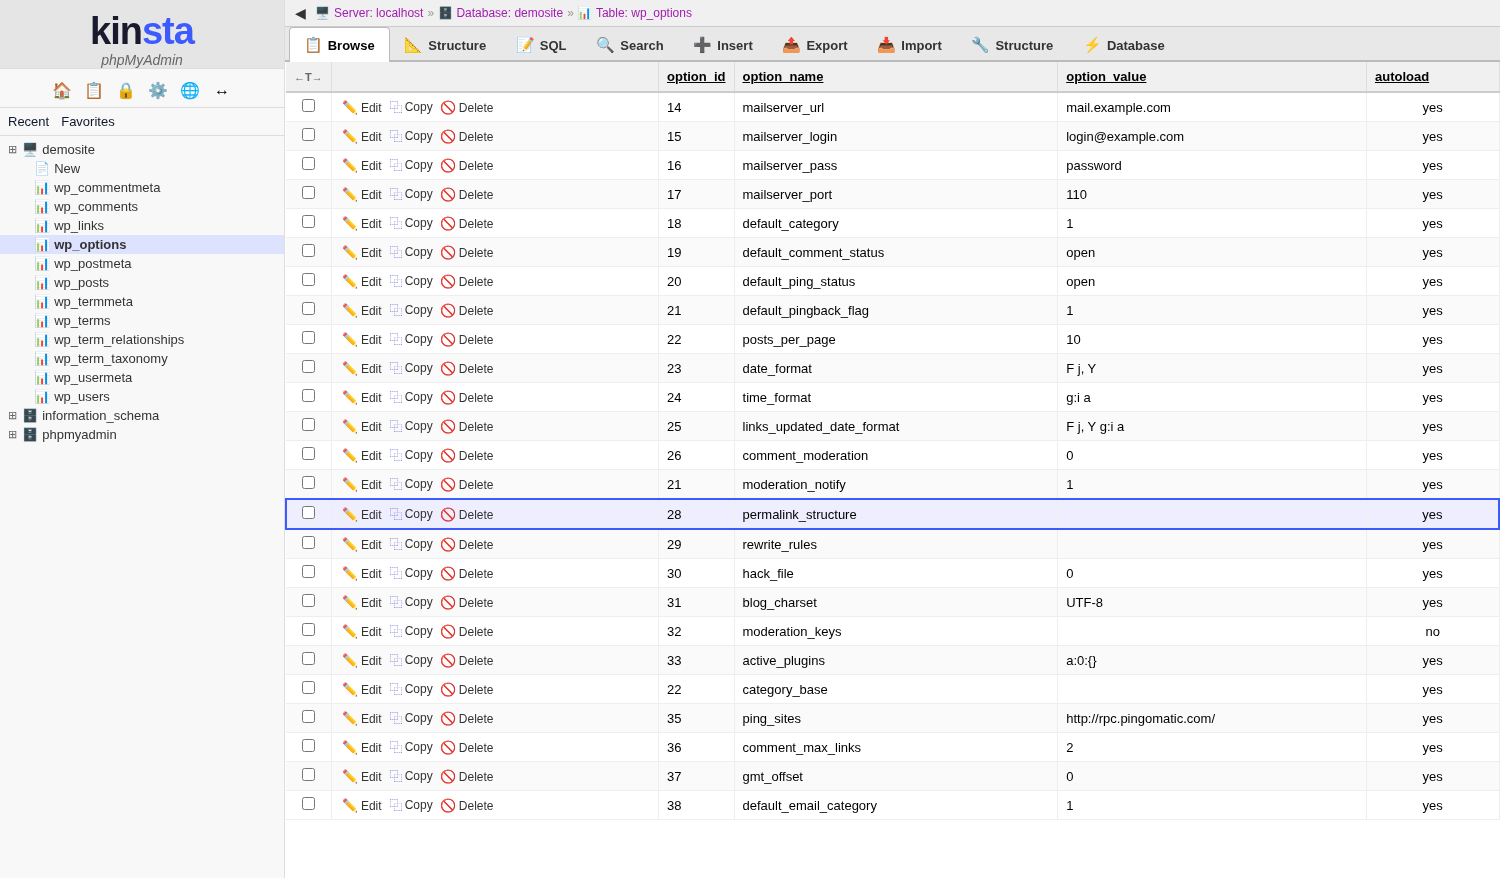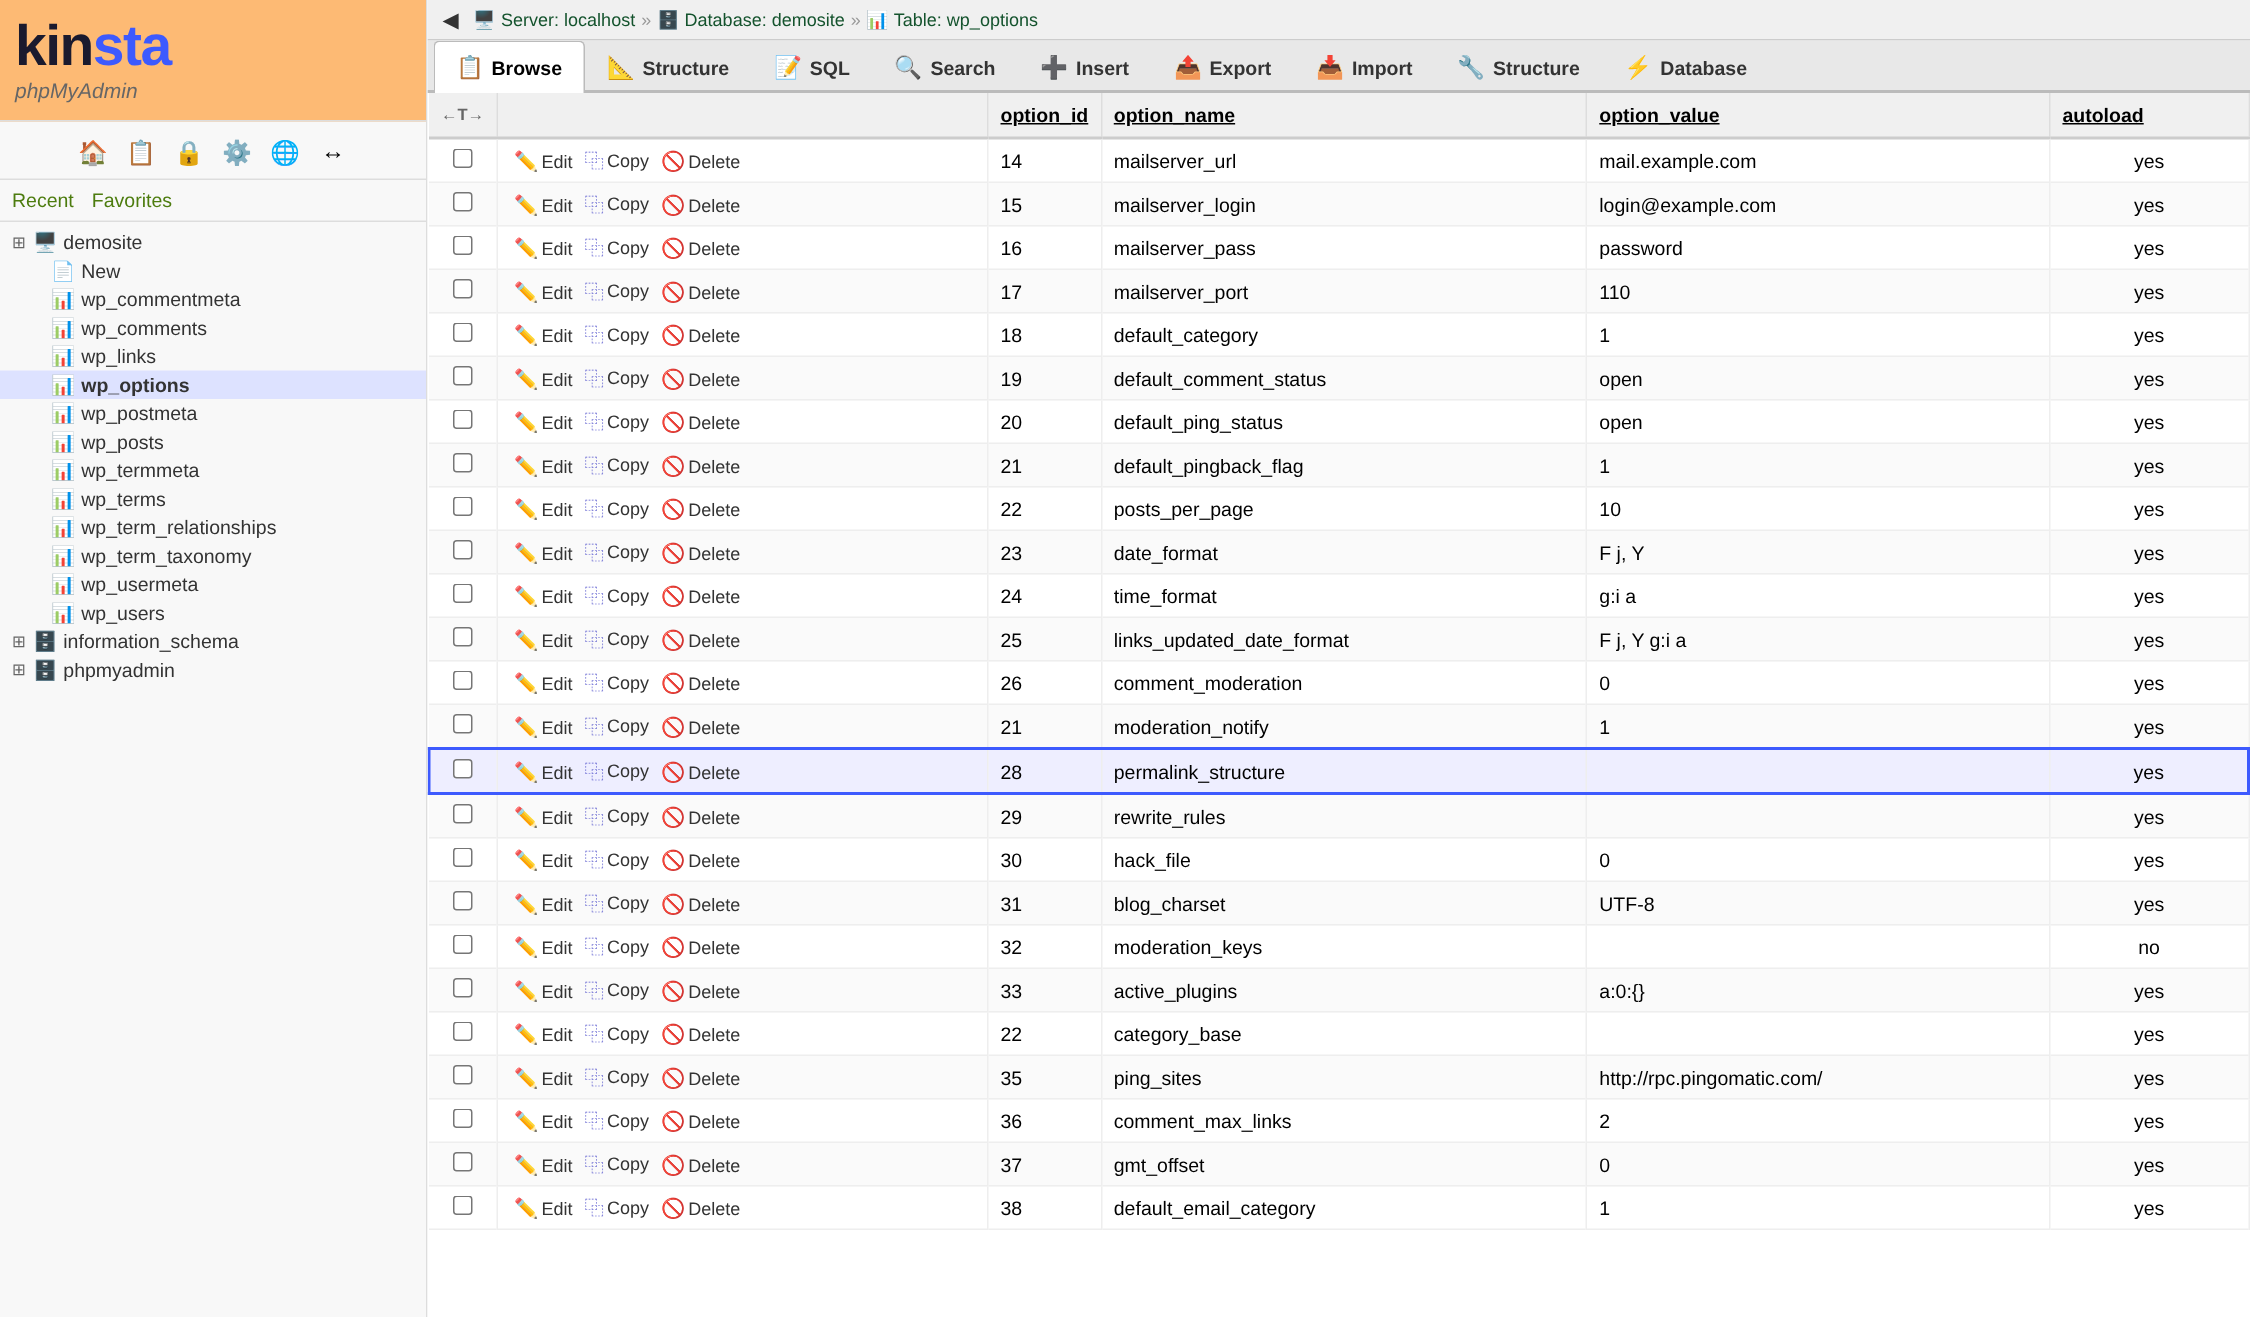--- a/index.html
+++ b/index.html
@@ -10,24 +10,24 @@
       width: 285px;
       min-width: 285px;
       background: #f8f8f8;
       border-right: 1px solid #ddd;
       display: flex;
       flex-direction: column;
       overflow-y: auto;
       padding-bottom: 10px;
     }
     #logo-area {
-      background: #fdba74;
-      padding: 12px 10px 12px 10px;
+      background: #e5e5e5;
+      padding: 12px 10px 0 10px;
       border-bottom: 1px solid #ddd;
-      text-align: left;
+      text-align: center;
     }
     #logo-kinsta {
       font-size: 38px;
       font-weight: 900;
       color: #1a1a2e;
       letter-spacing: -1px;
       font-family: 'Arial Black', Arial, sans-serif;
       line-height: 1;
     }
     #logo-kinsta span { color: #3d5afe; }
@@ -50,21 +50,21 @@
       font-size: 16px; cursor: pointer;
       border-radius: 3px;
     }
     #recent-fav {
       display: flex;
       gap: 0;
       padding: 6px 8px;
       border-bottom: 1px solid #ddd;
     }
     .recent-fav-btn {
-      color: #4d7c0f;
+      color: #0f172a;
       cursor: pointer;
       font-size: 13px;
       margin-right: 12px;
       text-decoration: none;
     }
 
     #tree-area {
       flex: 1;
       overflow-y: auto;
       padding: 4px 0;
@@ -104,21 +104,21 @@
       padding: 5px 10px;
       font-size: 12px;
       color: #444;
       display: flex;
       align-items: center;
       gap: 4px;
     }
     #breadcrumb-bar .back-btn {
       font-size: 14px; cursor: pointer; margin-right: 6px; color: #333;
     }
-    #breadcrumb-bar .crumb { color: #14532d; cursor: pointer; }
+    #breadcrumb-bar .crumb { color: #a21caf; cursor: pointer; }
     #breadcrumb-bar .sep { color: #999; }
 
     
     #nav-tabs {
       display: flex;
       background: #e8e8e8;
       border-bottom: 2px solid #bbb;
       padding: 0 4px;
       flex-wrap: wrap;
     }

